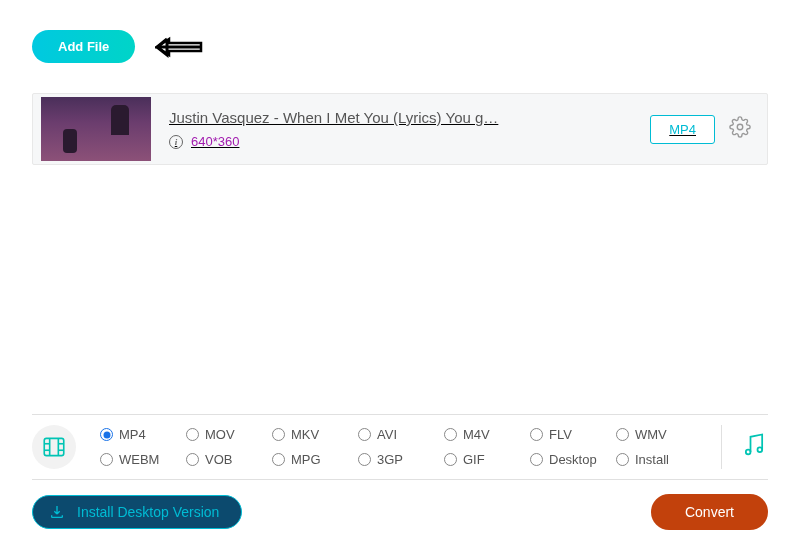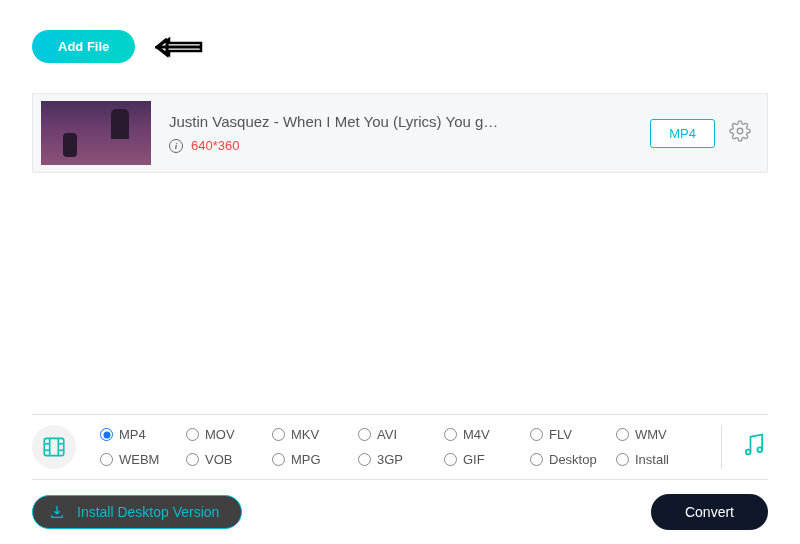--- a/index.html
+++ b/index.html
@@ -6,20 +6,21 @@
   body {
     font-family: Arial, sans-serif;
     background: #fff;
     width: 800px;
     height: 544px;
     position: relative;
     overflow: hidden;
   }
   .top-section {
     padding: 30px 32px 16px 32px;
+    text-decoration: underline;
   }
   .add-file-btn {
     background: linear-gradient(90deg, #00c9e0, #00d4c8);
     color: #fff;
     border: none;
     border-radius: 18px;
     padding: 9px 26px;
     font-size: 13px;
     font-weight: bold;
     cursor: pointer;
@@ -30,21 +31,21 @@
     top: 35px;
   }
   .file-row {
     margin-top: 30px;
     background: #f6f7f8;
     border: 1px solid #e8e8e8;
     border-radius: 2px;
     display: flex;
     align-items: center;
     padding: 8px 16px 8px 8px;
-    height: 80px;
+    height: 72px;
   }
   .thumbnail {
     width: 110px;
     height: 64px;
     background: linear-gradient(180deg, #4a2f5a 0%, #6b3d6e 40%, #8c5178 100%);
     position: relative;
     flex-shrink: 0;
   }
   .thumbnail::before {
     content: "";
@@ -89,21 +90,21 @@
     align-items: center;
     justify-content: center;
     font-size: 9px;
     font-style: italic;
     font-weight: bold;
     color: #666;
     font-family: Georgia, serif;
   }
   .resolution {
     font-size: 13px;
-    color: #ef4444;
+    color: #a21caf;
   }
   .format-badge {
     border: 1px solid #00bcd4;
     color: #00bcd4;
     padding: 6px 18px;
     border-radius: 3px;
     font-size: 13px;
     background: #fff;
     cursor: pointer;
   }
@@ -186,31 +187,31 @@
   }
   .footer-row {
     display: flex;
     align-items: center;
     justify-content: space-between;
     margin-top: 14px;
   }
   .install-btn {
     border: 1px solid #00bcd4;
     color: #00bcd4;
-    background: #404040;
+    background: #0c4a6e;
     border-radius: 20px;
     padding: 8px 22px 8px 16px;
     font-size: 14px;
     display: flex;
     align-items: center;
     gap: 12px;
     cursor: pointer;
   }
   .convert-btn {
-    background: #0f172a;
+    background: #c2410c;
     color: #fff;
     border: none;
     border-radius: 20px;
     padding: 10px 34px;
     font-size: 14px;
     cursor: pointer;
   }
 </style>
 </head>
 <body>

